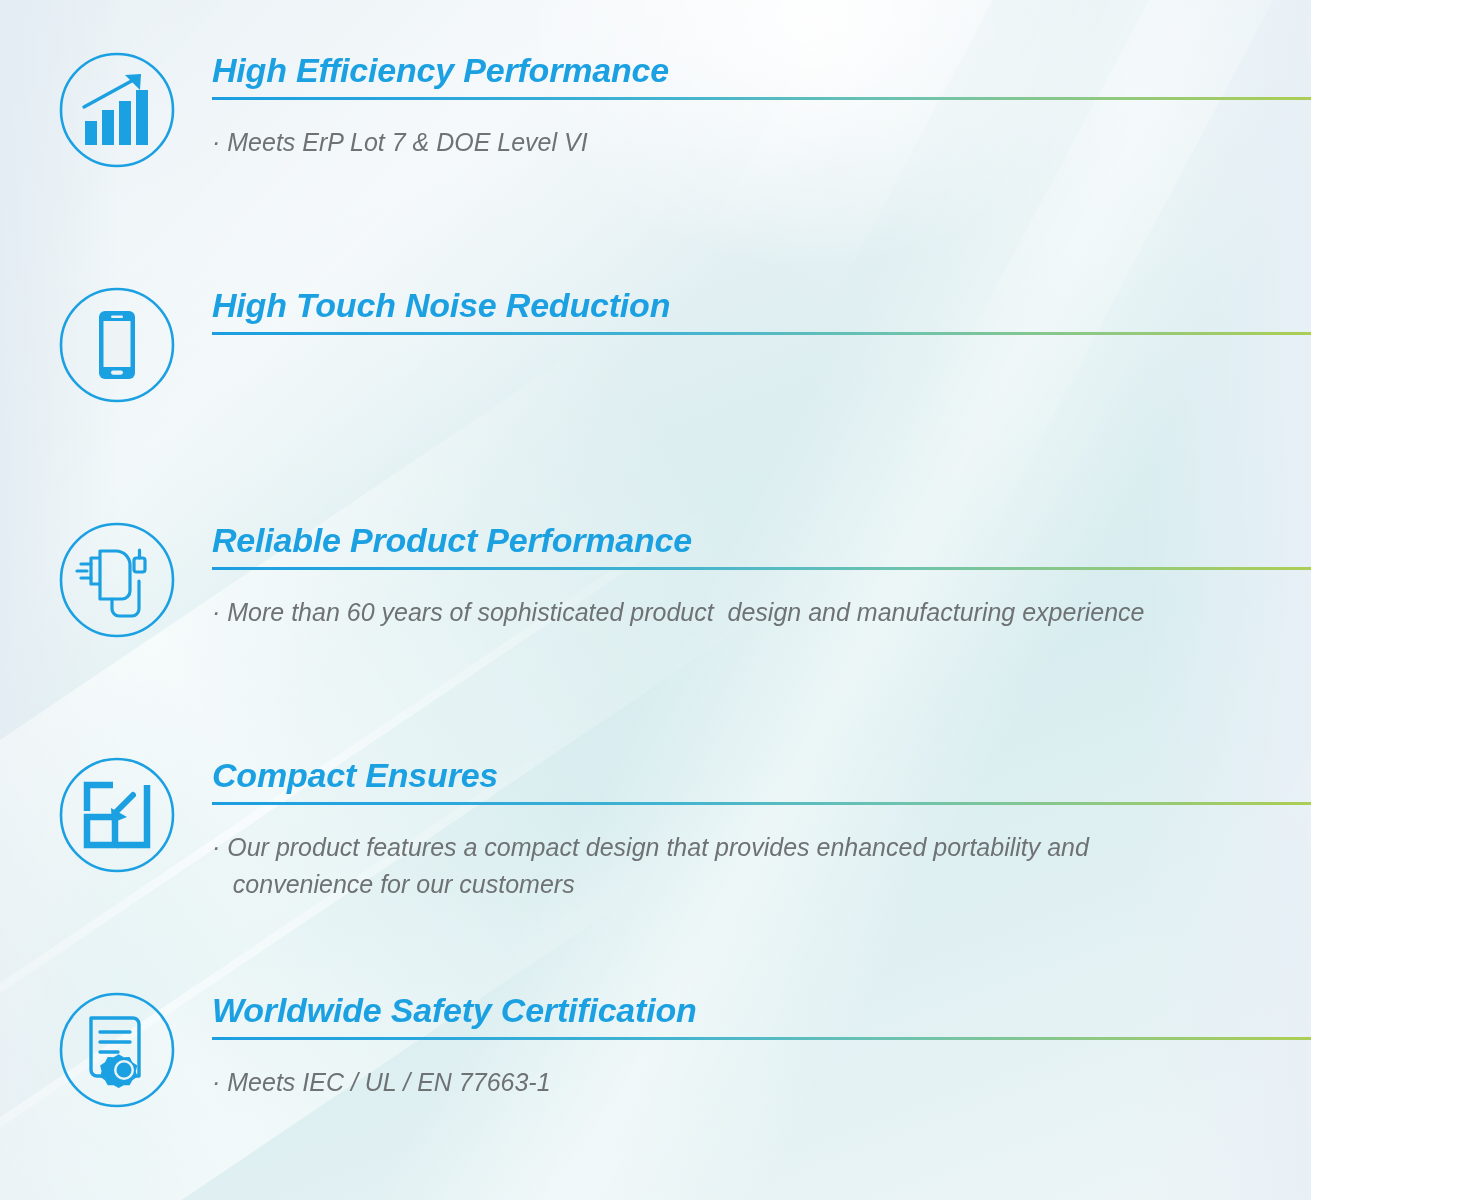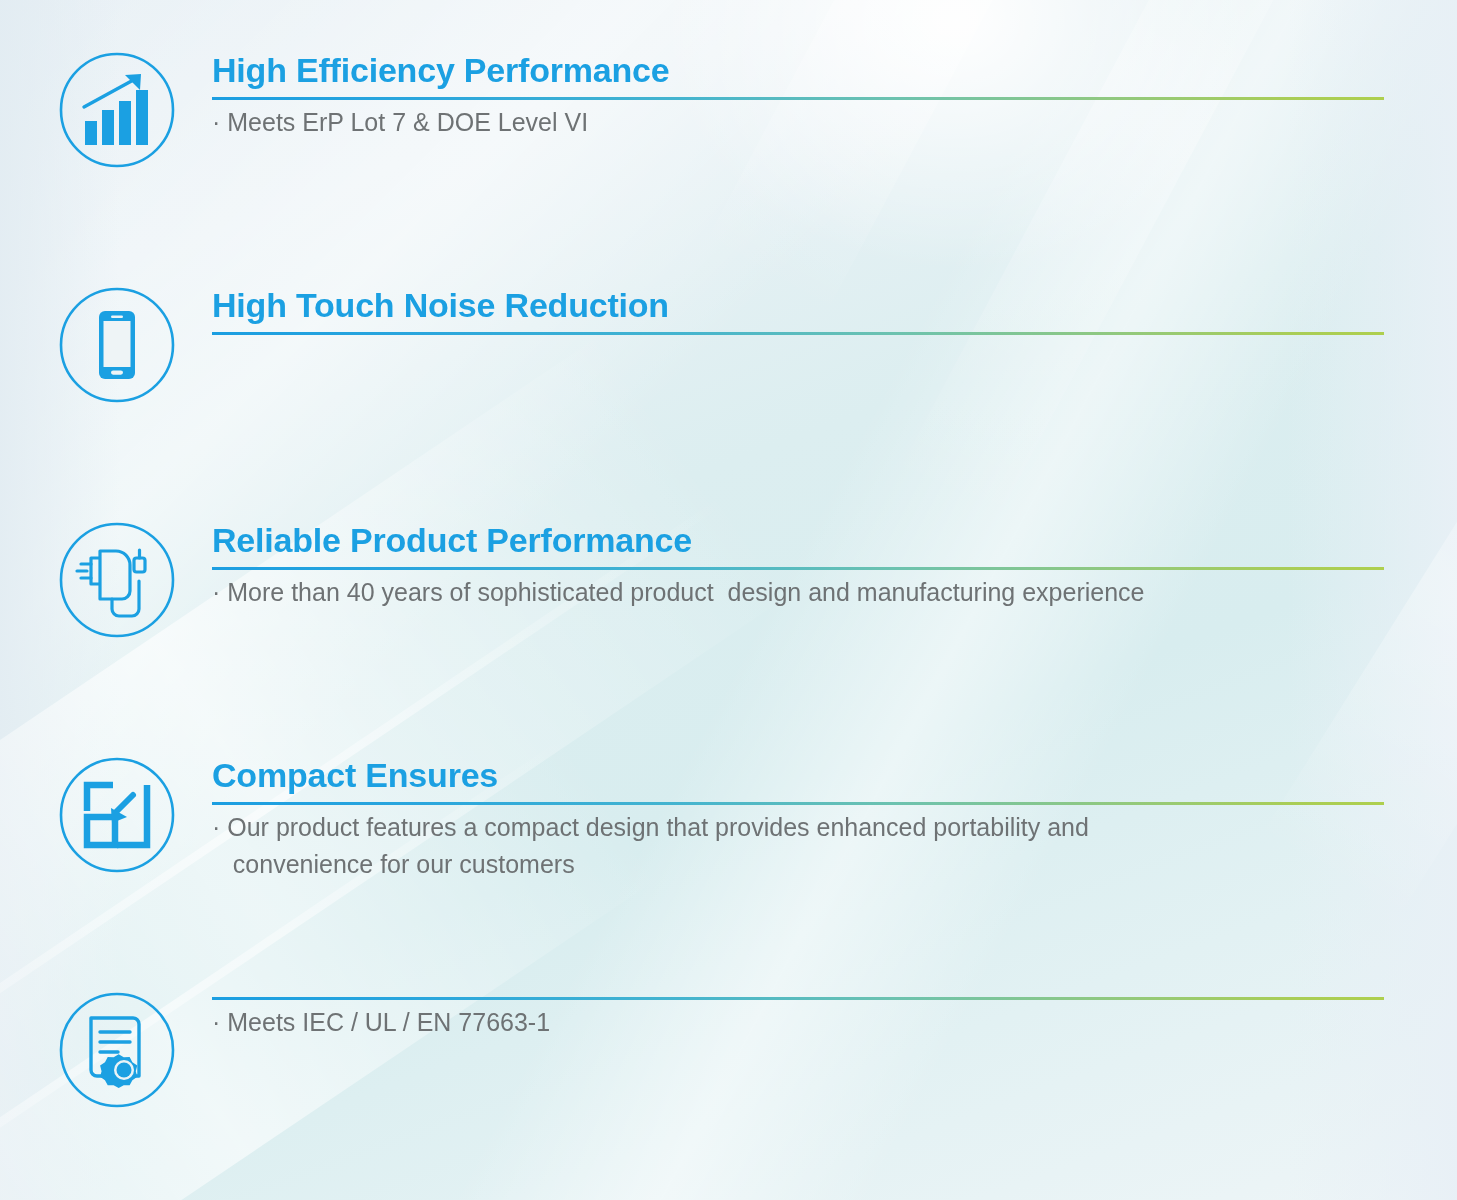--- a/index.html
+++ b/index.html
@@ -9,39 +9,40 @@
   }
   body {
     width: 1457px;
     height: 1200px;
     font-family: "Liberation Sans", sans-serif;
     overflow: hidden;
   }
 
   #page {
     position: relative;
-    width: 1457px;
+    width: 1311px;
     height: 1200px;
     background:
       linear-gradient(135deg,
         rgba(255,255,255,0.00) 0%,
         rgba(255,255,255,0.55) 24%,
         rgba(255,255,255,0.00) 40%),
       linear-gradient(118deg,
         rgba(255,255,255,0.00) 52%,
         rgba(255,255,255,0.50) 62%,
         rgba(255,255,255,0.00) 72%),
       linear-gradient(160deg,
         #e8f0f5 0%,
         #eaf2f6 18%,
         #dceef0 42%,
         #d8edef 62%,
         #e2f1f3 80%,
         #eef5f7 100%);
     overflow: hidden;
+    font-style: italic;
   }
 
   
   .streak {
     position: absolute;
     background: linear-gradient(90deg,
       rgba(255,255,255,0) 0%,
       rgba(255,255,255,0.75) 50%,
       rgba(255,255,255,0) 100%);
     pointer-events: none;
@@ -117,21 +118,21 @@
       #1b9ee1 0%,
       #2aa6dd 18%,
       #44b4cf 40%,
       #6cc2b0 58%,
       #93c97c 78%,
       #a9cd57 92%,
       #aecf4e 100%);
   }
 
   .bullets {
-    margin-top: 4px;
+    margin-top: 24px;
   }
   .bullet {
     display: block;
     color: #6e7274;
     font-size: 25px;
     line-height: 37px;
     white-space: pre-wrap;
   }
 </style>
 </head>
@@ -197,21 +198,21 @@
           <path d="M34 44 h-10 M34 58 h-10 M30 51 h-10" fill="none" stroke="#1ba0e2" stroke-width="3.2" stroke-linecap="round"></path>
           <path d="M55 79 v10 a7 7 0 0 0 7 7 h13 a7 7 0 0 0 7 -7 v-28" fill="none" stroke="#1ba0e2" stroke-width="3.2" stroke-linecap="round" stroke-linejoin="round"></path>
           <rect x="77" y="38" width="11" height="14" rx="2.5" fill="none" stroke="#1ba0e2" stroke-width="3.2"></rect>
           <path d="M82.5 38 v-8" fill="none" stroke="#1ba0e2" stroke-width="3.2" stroke-linecap="round"></path>
         </svg>
       </div>
       <div class="feature-body">
         <h2 class="feature-title">Reliable Product Performance</h2>
         <div class="divider"></div>
         <div class="bullets">
-          <span class="bullet">· More than 40 years of sophisticated product  design and manufacturing experience</span>
+          <span class="bullet">· More than 60 years of sophisticated product  design and manufacturing experience</span>
         </div>
       </div>
     </div>
 
     <div class="feature" style="top:755px;">
       <div class="icon-circle">
         <svg width="120" height="120" viewBox="0 0 120 120" aria-hidden="true">
           <circle cx="60" cy="60" r="56" fill="none" stroke="#1ba0e2" stroke-width="2.6"></circle>
           <path d="M30 56 V30 h26" fill="none" stroke="#1ba0e2" stroke-width="6.5"></path>
           <path d="M90 30 v60 h-30" fill="none" stroke="#1ba0e2" stroke-width="6.5"></path>
@@ -236,20 +237,21 @@
           <circle cx="60" cy="60" r="56" fill="none" stroke="#1ba0e2" stroke-width="2.6"></circle>
           <path d="M34 28 h42 a6 6 0 0 1 6 6 v52 h-42 a6 6 0 0 1 -6 -6 z" fill="none" stroke="#1ba0e2" stroke-width="3.4" stroke-linejoin="round"></path>
           <path d="M43 42 h30 M43 52 h30 M43 62 h18" fill="none" stroke="#1ba0e2" stroke-width="3.4" stroke-linecap="round"></path>
           <path d="M57 76 l-6 18 l10 -5 l8 6 l4 -19 z" fill="#1ba0e2"></path>
           <path d="M71 66 l5.5 3.2 l6.4 -0.2 l3 5.6 l5.3 3.6 l-1.6 6.2 l1.6 6.2 l-5.3 3.6 l-3 5.6 l-6.4 -0.2 l-5.5 3.2 l-5.5 -3.2 l-6.4 0.2 l-3 -5.6 l-5.3 -3.6 l1.6 -6.2 l-1.6 -6.2 l5.3 -3.6 l3 -5.6 l6.4 0.2 z" fill="#1ba0e2" transform="translate(-11,-2) scale(0.92) translate(8,6)"></path>
           <circle cx="67" cy="80" r="10" fill="#e9f3f6"></circle>
           <circle cx="67" cy="80" r="7.5" fill="#1ba0e2"></circle>
         </svg>
       </div>
       <div class="feature-body">
+        <h2 class="feature-title">Worldwide Safety Certification</h2>
         <div class="divider"></div>
         <div class="bullets">
           <span class="bullet">· Meets IEC / UL / EN 77663-1</span>
         </div>
       </div>
     </div>
 
   </div>
 </div>
 

